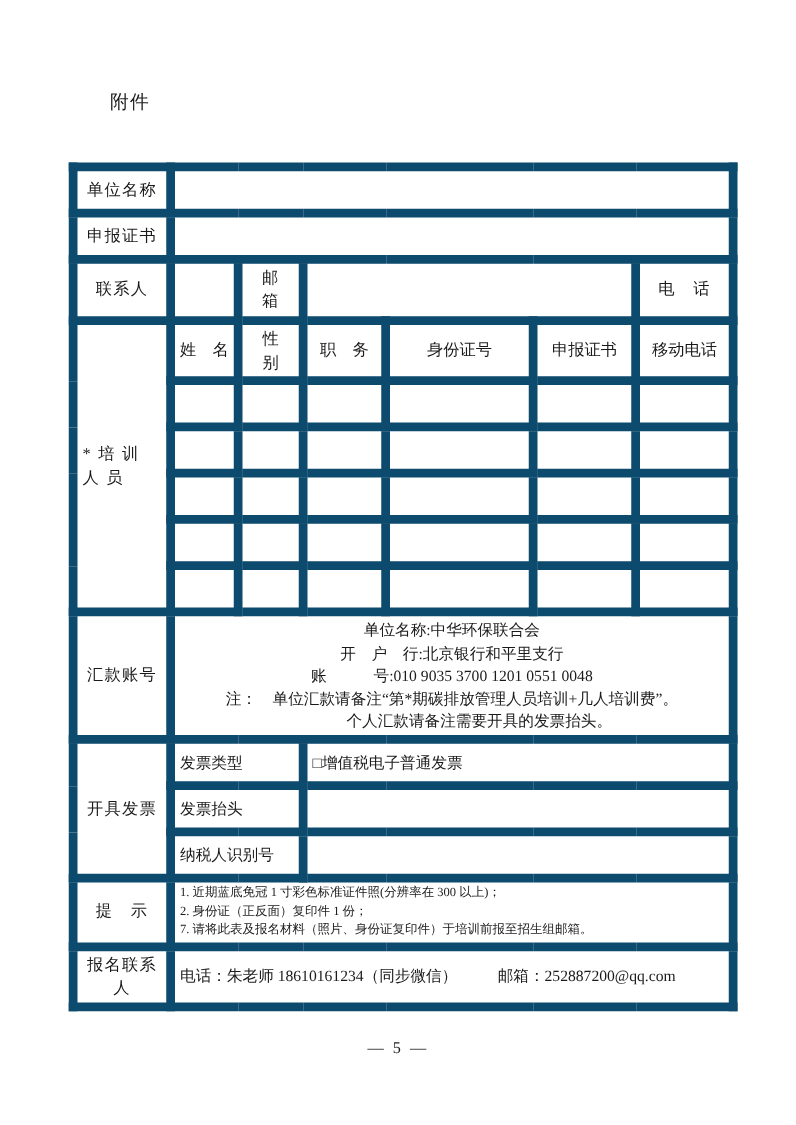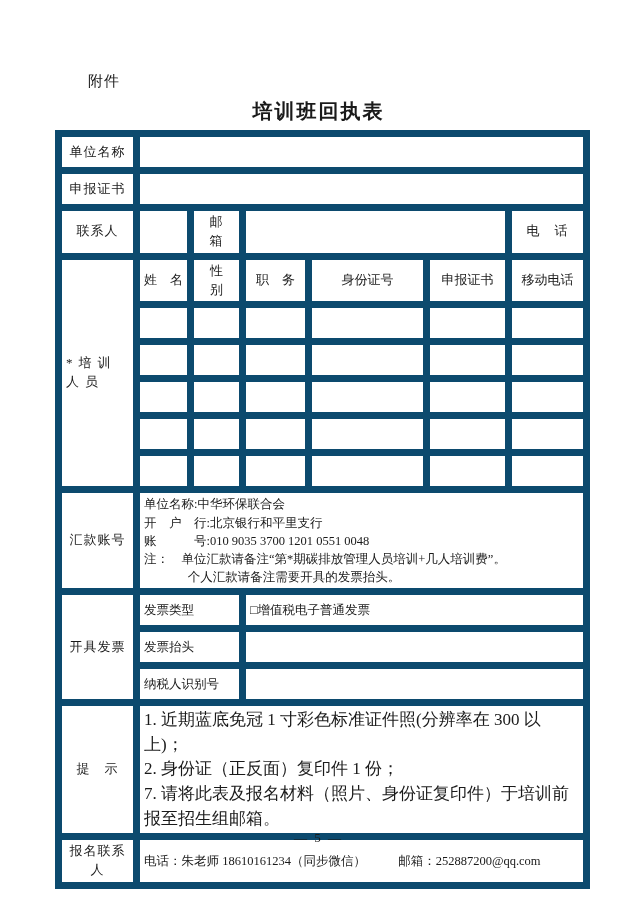--- a/index.html
+++ b/index.html
@@ -68,24 +68,25 @@
   }
   .hdr {
     text-align: center;
     font-size: 13px;
   }
   .empty-row td { height: 30px; }
   .remit-cell {
     font-size: 12.5px;
     line-height: 1.55;
     padding: 4px 6px;
+    text-align: center;
   }
   .remit-cell .indent { padding-left: 3.5em; }
   .tip-cell {
-    font-size: 17px;
+    font-size: 10px;
     line-height: 1.6;
     padding: 4px 6px;
   }
   .contact-cell {
     font-size: 12.5px;
     padding: 4px 6px;
   }
   .inv-type-cell {
     font-size: 12.5px;
     padding-left: 48%;
@@ -116,21 +117,20 @@
   }
   .nowrap { white-space: nowrap; }
 </style>
 </head>
 <body>
 
 <div class="page">
 
   <div class="attachment-label">附件</div>
 
-  <div class="doc-title">培训班回执表</div>
 
   <table class="main">
     <colgroup>
       <col style="width:78px">
       <col style="width:54px">
       <col style="width:52px">
       <col style="width:66px">
       <col style="width:118px">
       <col style="width:82px">
       <col style="width:78px">

